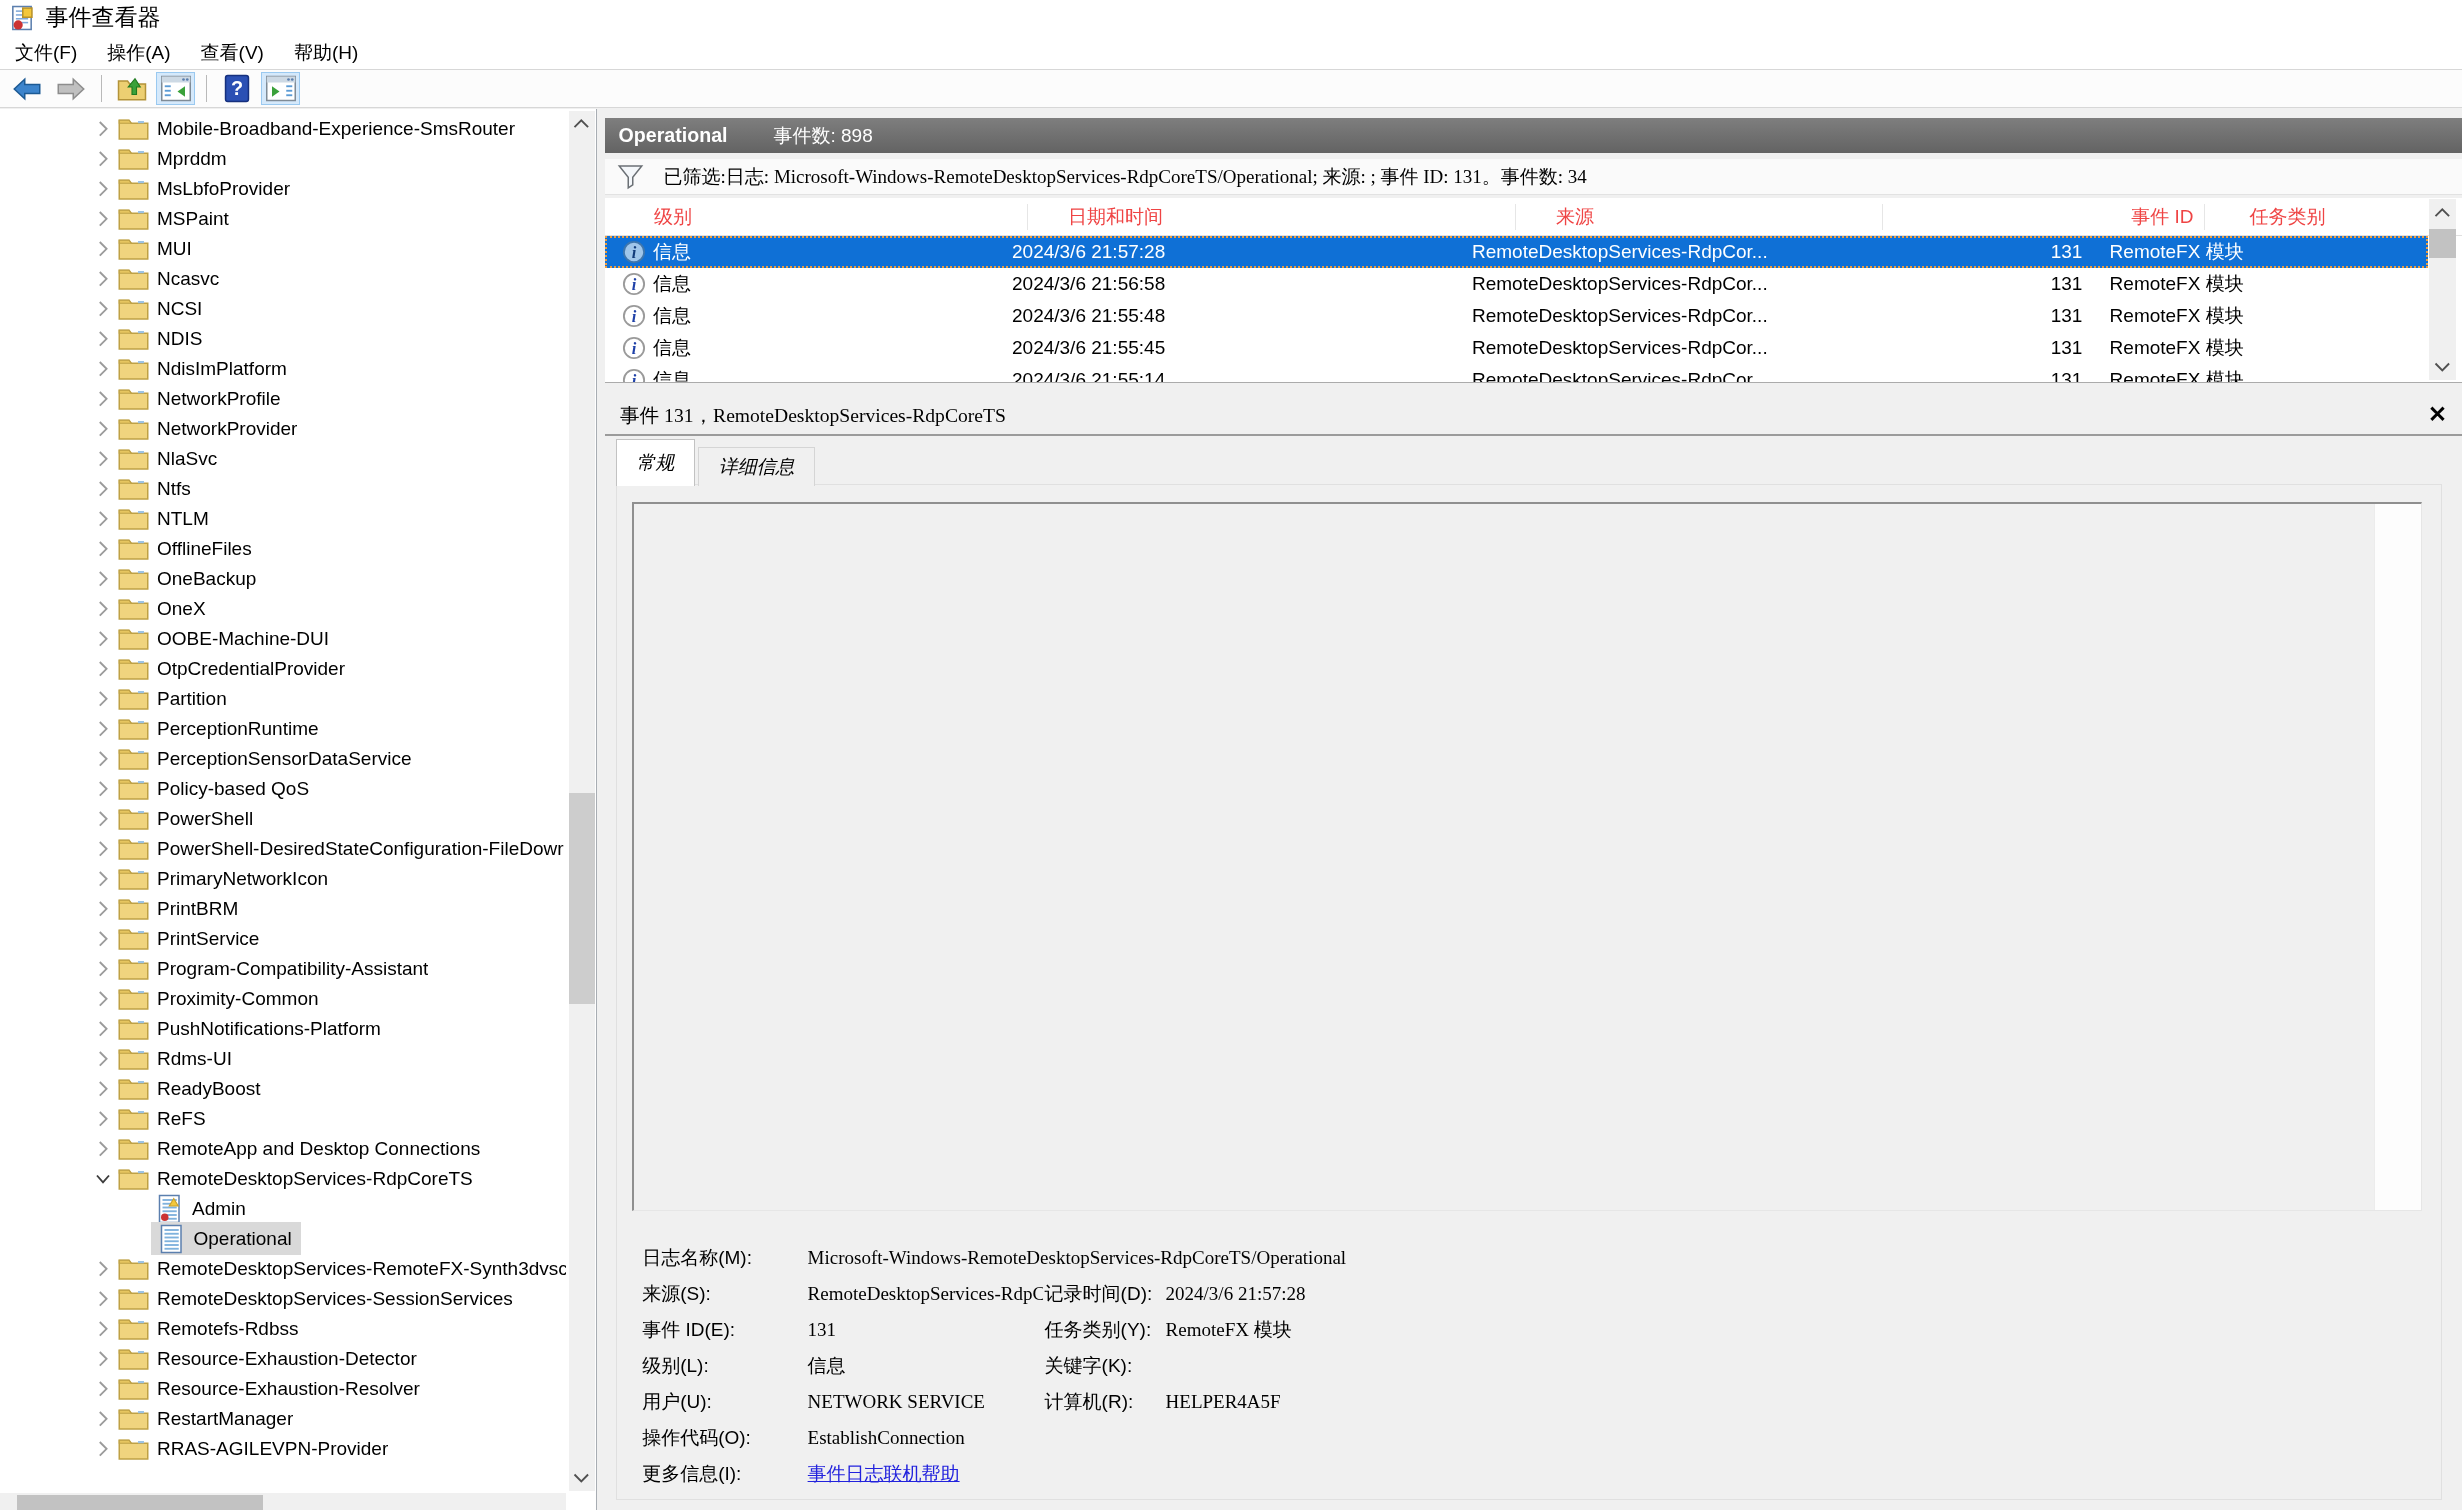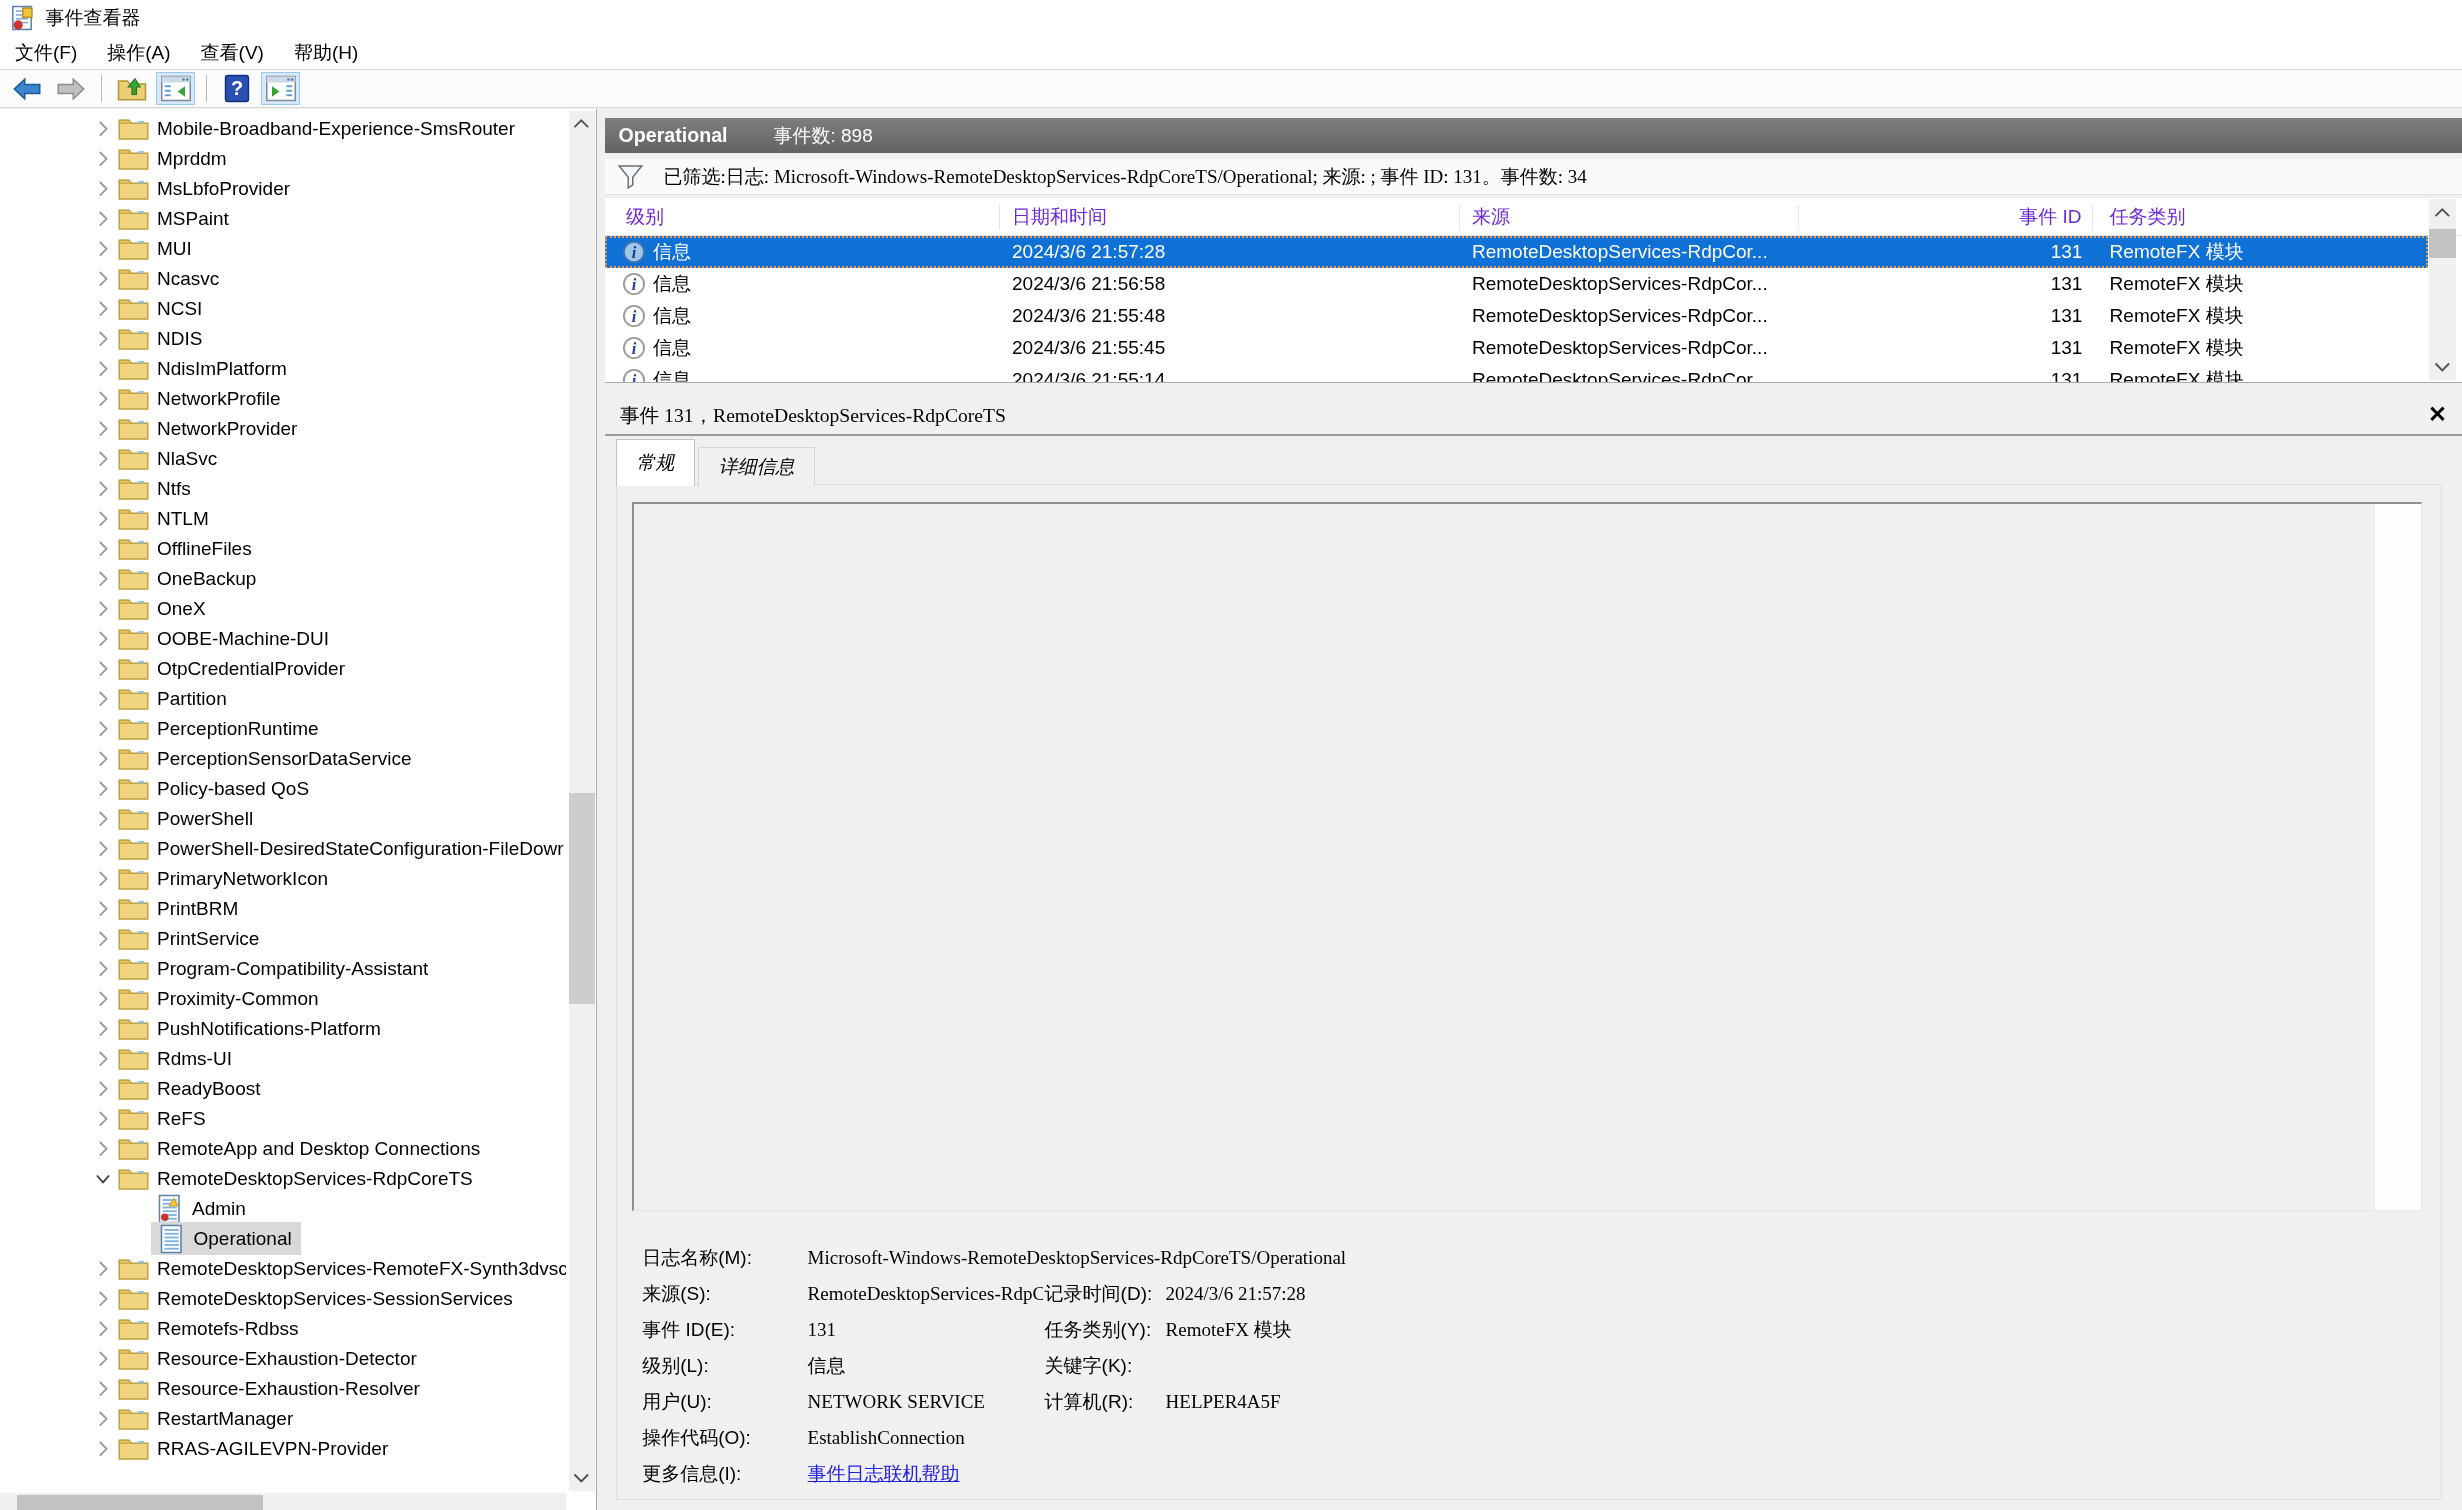--- a/index.html
+++ b/index.html
@@ -3,21 +3,21 @@
 <meta charset="utf-8">
 <style>
   * { margin:0; padding:0; box-sizing:border-box; }
   html,body { width:2462px; height:1511px; }
   body { font-family:"Liberation Sans", sans-serif; font-size:19px; color:#000; background:#f0f0f0; overflow:hidden; }
   #app { position:relative; width:2462px; height:1511px; background:#f0f0f0; overflow:hidden; }
 
   
   .titlebar { position:absolute; left:0; top:0; right:0; height:35px; background:#ffffff;
               display:flex; align-items:center; gap:10.6px; padding-left:9px; }
-  .titlebar .app-title { font-size:19px; }
+  .titlebar .app-title { font-size:23px; }
   .menubar { position:absolute; left:0; top:35px; right:0; height:35px; background:#ffffff;
              display:flex; align-items:center; }
   .menu-item { padding:0 15px; height:100%; display:flex; align-items:center; cursor:default; }
   .toolbar { position:absolute; left:0; top:69px; right:0; height:39px; background:#fcfcfc;
              border-top:1.5px solid #d7d7d7; border-bottom:1.5px solid #d7d7d7;
              display:flex; align-items:center; padding-left:7.5px; gap:4.5px; }
   .tool-btn { width:39px; height:33px; display:flex; align-items:center; justify-content:center; border:1.5px solid transparent; }
   .tool-btn.active { background:#d5e9fb; border:1.5px solid #9ac9f0; }
   .tool-sep { width:1.5px; height:27px; background:#b9b9b9; margin:0 6px; }
 
@@ -46,21 +46,21 @@
   .ev-header .ev-title { font-weight:bold; font-size:19.6px; }
   .ev-header .ev-count { margin-left:46px; font-size:19px; }
   .filter-bar { position:absolute; left:0; right:0; top:50px; height:36px; background:#fafafa;
                 border-bottom:1.5px solid #e2e2e2; display:flex; align-items:center;
                 font-family:"Liberation Serif", serif; }
   .filter-bar .funnel { margin-left:12px; margin-right:19.6px; display:flex; }
 
   
   .ev-table { position:absolute; left:0; right:0; top:89px; height:184px; background:#ffffff; overflow:hidden; }
   .ev-cols { display:flex; height:38px; align-items:center; border-bottom:1.5px solid #e0e0e0; }
-  .ev-cols .hc { height:26px; display:flex; align-items:center; border-right:1.5px solid #e6e6e6; color:#6d28d9; }
+  .ev-cols .hc { height:26px; display:flex; align-items:center; border-right:1.5px solid #e6e6e6; color:#ef4444;margin-left:28px; }
   .ev-cols .hc:last-child { border-right:none; }
   .hc.c-level { width:395px; padding-left:21px; }
   .hc.c-date  { width:460px; padding-left:12px; }
   .hc.c-src   { width:339px; padding-left:12px; }
   .hc.c-id    { width:294px; justify-content:flex-end; padding-right:10.6px; }
   .hc.c-task  { flex:1; padding-left:16.6px; }
   .ev-row { display:flex; height:32px; align-items:center; width:1823px; }
   .ev-row .cell { overflow:hidden; white-space:nowrap; }
   .cell.c-level { width:395px; padding-left:16.6px; display:flex; align-items:center; gap:7.5px; }
   .cell.c-date  { width:460px; padding-left:12px; }

